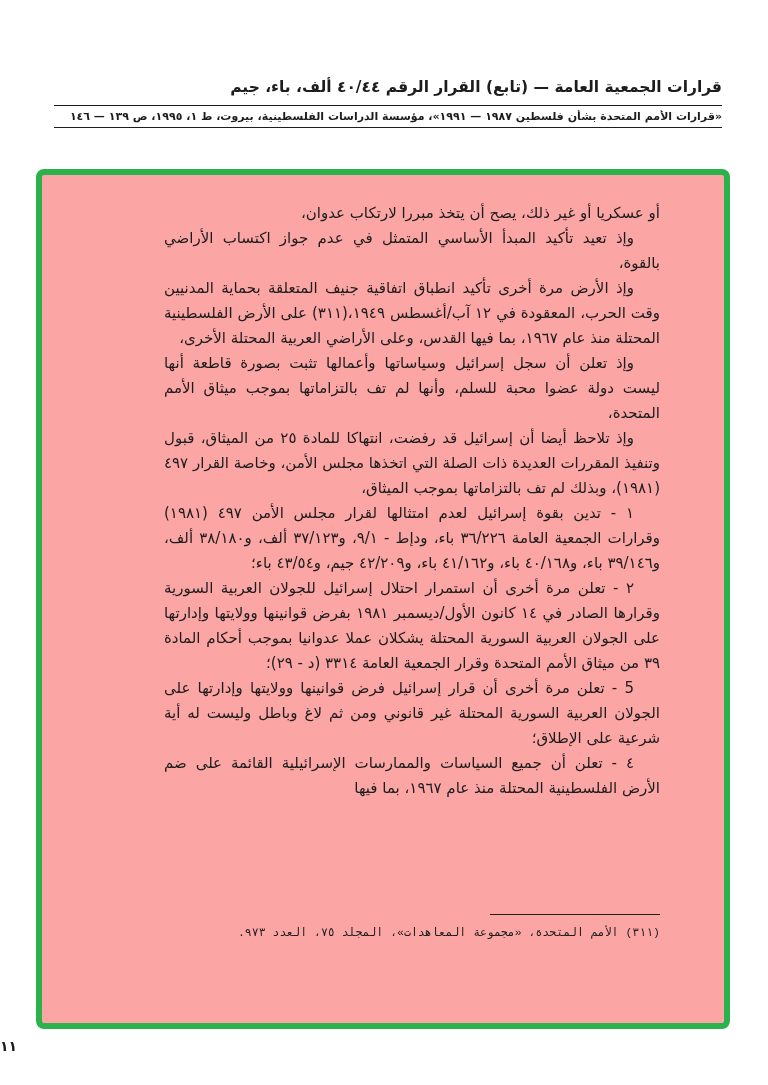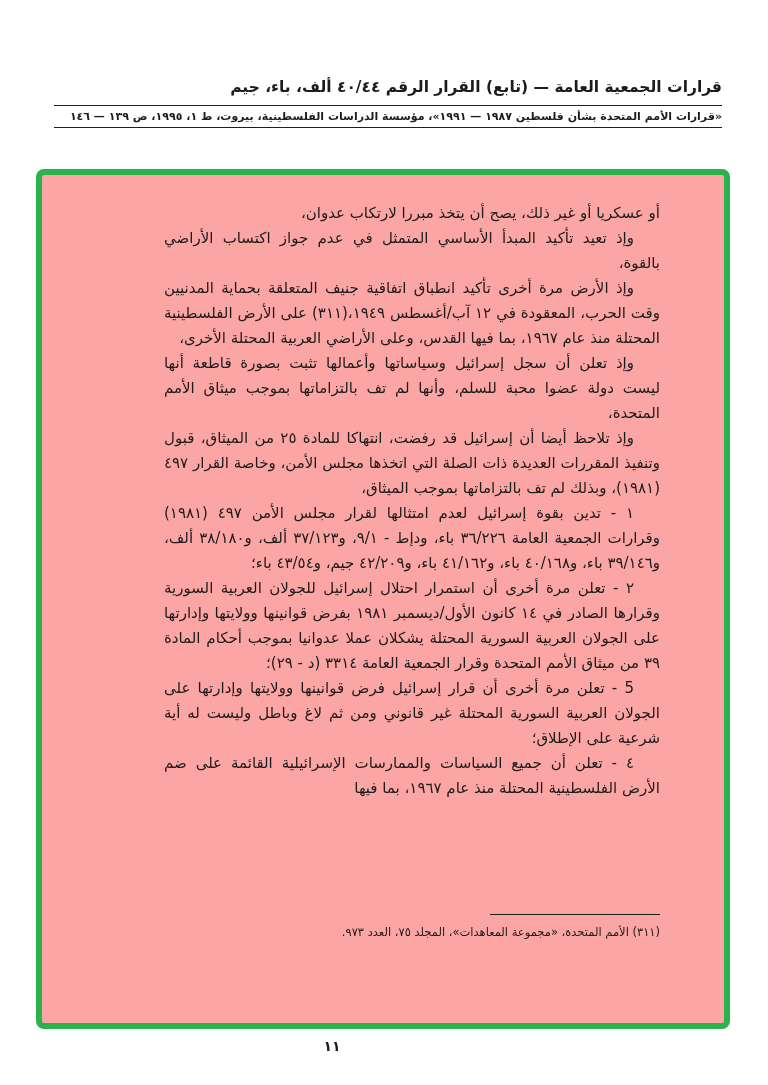--- a/index.html
+++ b/index.html
@@ -90,29 +90,30 @@
   .fn-rule {
     width: 170px;
     border: 0;
     border-top: 1.6px solid #1e1e1e;
     margin: 0 0 9px 0;
   }
   .fn-text {
     font-size: 11.5px;
     line-height: 17px;
     text-align: right;
+    font-family: Liberation Mono, monospace;
   }
 
   
   .page-number {
     position: absolute;
     top: 1038px;
     left: 0;
     width: 664px;
-    text-align: center;
+    text-align: left;
     font-size: 14px;
     font-weight: bold;
     direction: rtl;
   }
 </style>
 </head>
 <body>
 
 <div class="page">
 

